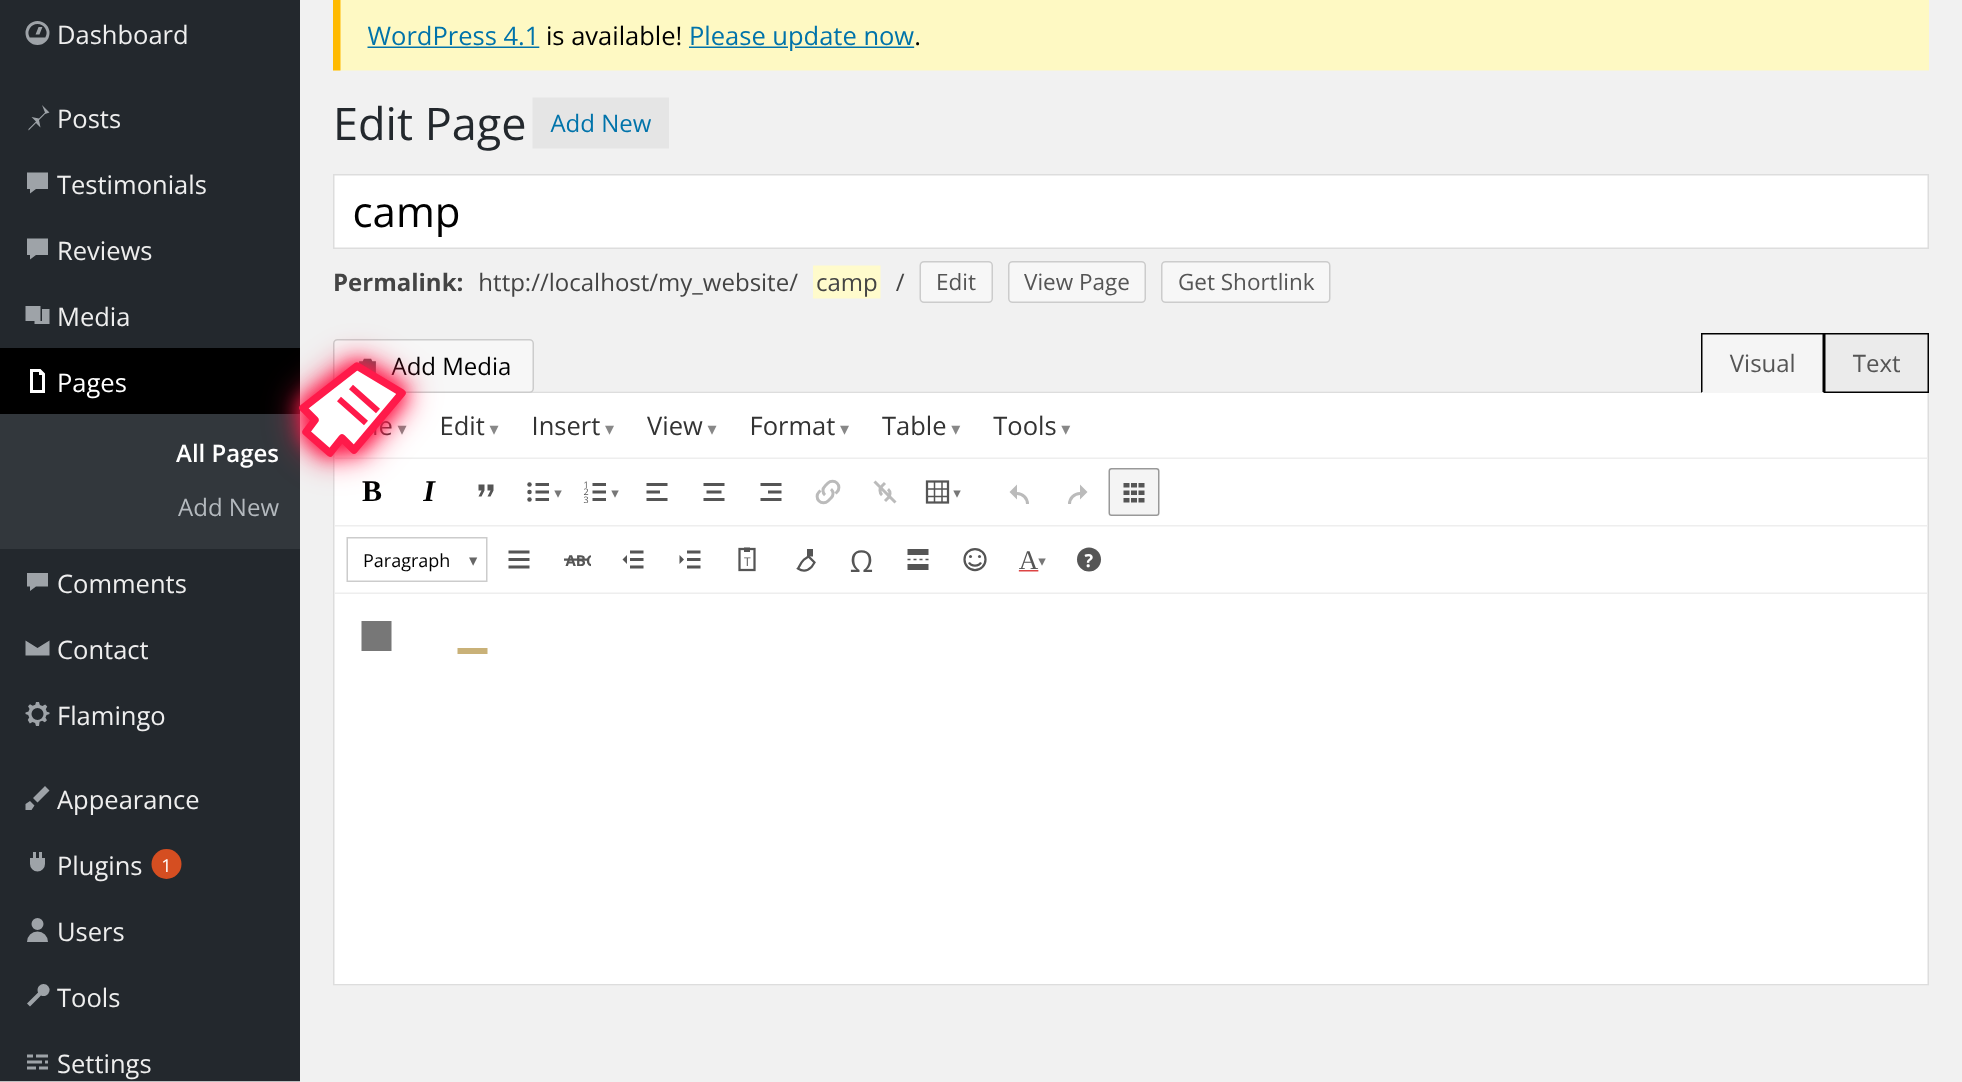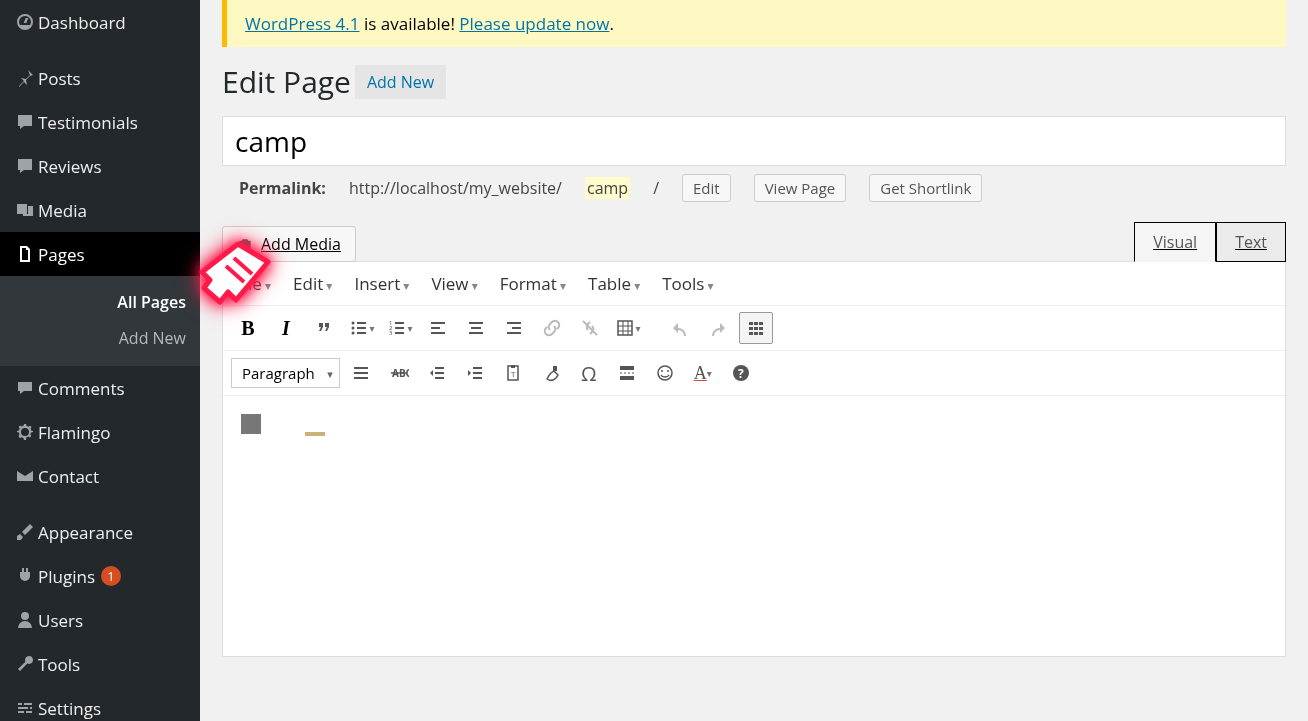--- a/index.html
+++ b/index.html
@@ -19,37 +19,37 @@
 .badge { background:#d54e21; color:#fff; border-radius:50%; width:20px; height:20px; font-size:12px; display:inline-flex; align-items:center; justify-content:center; margin-left:6px; }
 
 
 .main { margin-left:200px; padding:0 22px; }
 .notice { margin:0 0 14px; background:#fef9c3; border-left:5px solid #ffba00; padding:12px 18px; font-size:17px; }
 .notice a { color:#0073aa; text-decoration:underline; }
 .heading-row { display:flex; align-items:center; gap:4px; margin:8px 0 14px; }
 .page-title { font-size:30px; font-weight:400; color:#23282d; }
 .btn { background:#e5e5e5; color:#0073aa; border:0; padding:6px 12px; font-size:16px; cursor:pointer; }
 .title-input { width:100%; font-size:28px; padding:6px 12px; border:1px solid #ddd; background:#fff; outline:none; height:50px; }
-.permalink { margin:8px 17px 20px; font-size:16px; color:#444; display:flex; align-items:center; flex-wrap:wrap; gap:23px; }
+.permalink { margin:8px 0 20px; font-size:16px; color:#444; display:flex; align-items:center; flex-wrap:wrap; gap:10px; }
 .permalink strong { font-weight:700; }
 .permalink .slug { background:#fffbcc; padding:0 2px; }
 .small-btn { background:#f7f7f7; border:1px solid #ccc; color:#555; padding:3px 10px; font-size:15px; border-radius:3px; cursor:pointer; }
-.editor-head { display:flex; justify-content:space-between; align-items:flex-end;text-decoration:underline; }
+.editor-head { display:flex; justify-content:space-between; align-items:flex-end; }
 .add-media { background:#f7f7f7; border:1px solid #ccc; padding:6px 14px; font-size:16px; border-radius:3px; cursor:pointer; display:inline-flex; align-items:center; gap:8px; }
 .tabs { display:flex; }
 .tabs div { border:1px solid #000000; padding:8px 18px; font-size:16px; background:#ebebeb; color:#555; cursor:pointer; }
 .tabs div.activeTab { background:#f5f5f5; border-bottom-color:#f5f5f5; color:#555; }
 .editor-box { border:1px solid #ddd; background:#fff; margin-top:-1px; }
 .menubar { display:flex; gap:22px; padding:10px 12px; font-size:17px; color:#333; border-bottom:1px solid #eee; }
 .menubar span::after { content:" ▾"; color:#888; font-size:12px; }
 .toolbar { display:flex; gap:4px; padding:6px 8px; align-items:center; border-bottom:1px solid #eee; flex-wrap:wrap; }
 .tb-btn { width:34px; height:32px; display:flex; align-items:center; justify-content:center; color:#555; cursor:pointer; border-radius:2px; }
 .tb-btn svg { width:20px; height:20px; fill:#555; }
 .tb-btn.dim svg { fill:#bbb; }
-.tb-sel { border:1px solid #ccc; background:#fff; height:30px; padding:0 24px 0 10px; font-size:15px; display:flex; align-items:center; position:relative; cursor:pointer; }
+.tb-sel { border:1px solid #ccc; background:#fff; height:30px; padding:0 24px 0 10px; font-size:12px; display:flex; align-items:center; position:relative; cursor:pointer; }
 .tb-sel::after { content:"▾"; position:absolute; right:6px; color:#666; font-size:11px; }
 .boxed { border:1px solid #999; background:#f4f4f4; }
 .tb-letter { font-family:"Times New Roman",serif; font-size:20px; font-weight:bold; width:34px; height:32px; display:flex; align-items:center; justify-content:center; cursor:pointer; }
 .editor-body { min-height:260px; padding:18px; }
 .cursor-annotation { position:absolute; top:236px; left:190px; pointer-events:none; }
 .cursor-annotation svg { filter:drop-shadow(0 0 6px #ff1a4a) drop-shadow(0 0 10px #ff1a4a); overflow:visible; }
 </style>
 </head>
 <body>
 
@@ -111,32 +111,32 @@
     <span class="mi-icon">
         <svg viewBox="0 0 20 20">
           <path d="M3 4h14v9H9l-4 3v-3H3z"></path>
         </svg>
       </span>
     <span>Comments</span>
   </div>
   <div class="menu-item">
     <span class="mi-icon">
         <svg viewBox="0 0 20 20">
+          <path d="M2 5h16v10H2zM2 5l8 5 8-5"></path>
+        </svg>
+      </span>
+    <span>Contact</span>
+  </div>
+  <div class="menu-item">
+    <span class="mi-icon">
+        <svg viewBox="0 0 20 20">
           <path d="M10 6a4 4 0 100 8 4 4 0 000-8zm8 4l-2 .6a6 6 0 01-.7 1.7l1 1.8-1.4 1.4-1.8-1a6 6 0 01-1.7.7L11 18H9l-.6-2a6 6 0 01-1.7-.7l-1.8 1L3.5 14l1-1.8A6 6 0 013.8 10.6L2 10V9l2-.6A6 6 0 014.7 6.7l-1-1.8L5 3.5l1.8 1a6 6 0 011.7-.7L9 2h2l.6 2a6 6 0 011.7.7l1.8-1L16.5 5l-1 1.8a6 6 0 01.7 1.7L18 9z"></path>
         </svg>
       </span>
     <span>Flamingo</span>
-  </div>
-  <div class="menu-item">
-    <span class="mi-icon">
-        <svg viewBox="0 0 20 20">
-          <path d="M2 5h16v10H2zM2 5l8 5 8-5"></path>
-        </svg>
-      </span>
-    <span>Contact</span>
   </div>
   <div style="height:12px"></div>
   <div class="menu-item">
     <span class="mi-icon">
         <svg viewBox="0 0 20 20">
           <path d="M15 2l3 3-8 8-3-3zM5 12l3 3-2 3H2v-4z"></path>
         </svg>
       </span>
     <span>Appearance</span>
   </div>

